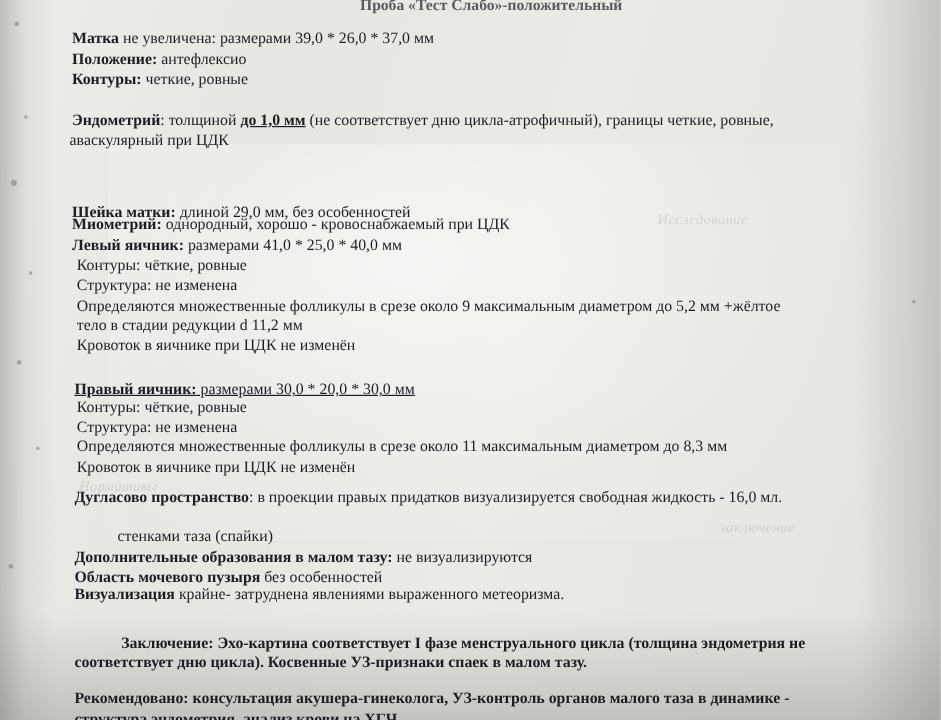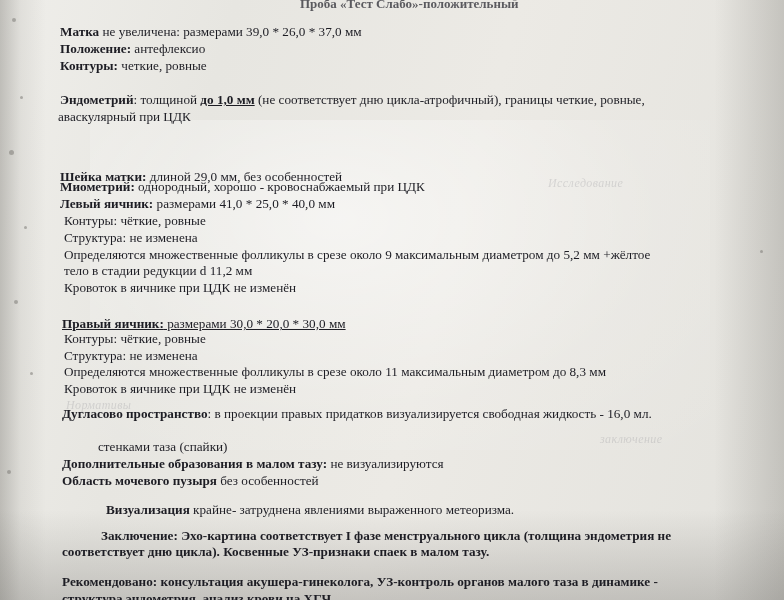--- a/index.html
+++ b/index.html
@@ -166,21 +166,21 @@
       <span class="b">Дугласово пространство</span><span>: в проекции правых придатков визуализируется свободная жидкость - 16,0 мл.</span>
     </div>
     <div class="line" style="left:62px;top:439px;margin-left:36px;">стенками таза  (спайки)</div>
     <div class="line" style="left:62px;top:456px;">
       <span class="b">Дополнительные образования в малом тазу:</span><span>  не визуализируются</span>
     </div>
     <div class="line" style="left:62px;top:473px;">
       <span class="b">Область мочевого пузыря</span><span> без особенностей</span>
     </div>
 
-    <div class="line" style="left:62px;top:502px;margin-left:44px;">
+    <div class="line" style="left:62px;top:487px;">
       <span class="b">Визуализация</span><span> крайне- затруднена явлениями выраженного метеоризма.</span>
     </div>
 
     <div class="line b" style="left:62px;top:528px;margin-left:39px;">Заключение: Эхо-картина соответствует  I    фазе менструального цикла (толщина эндометрия не</div>
     <div class="line b" style="left:62px;top:544px;">соответствует дню цикла).  Косвенные УЗ-признаки спаек в малом тазу.</div>
 
     <div class="line b" style="left:62px;top:574px;">Рекомендовано: консультация акушера-гинеколога, УЗ-контроль органов малого таза в динамике -</div>
     <div class="line b" style="left:62px;top:591px;">структура эндометрия,   анализ крови на ХГЧ.</div>
 
   </div>

